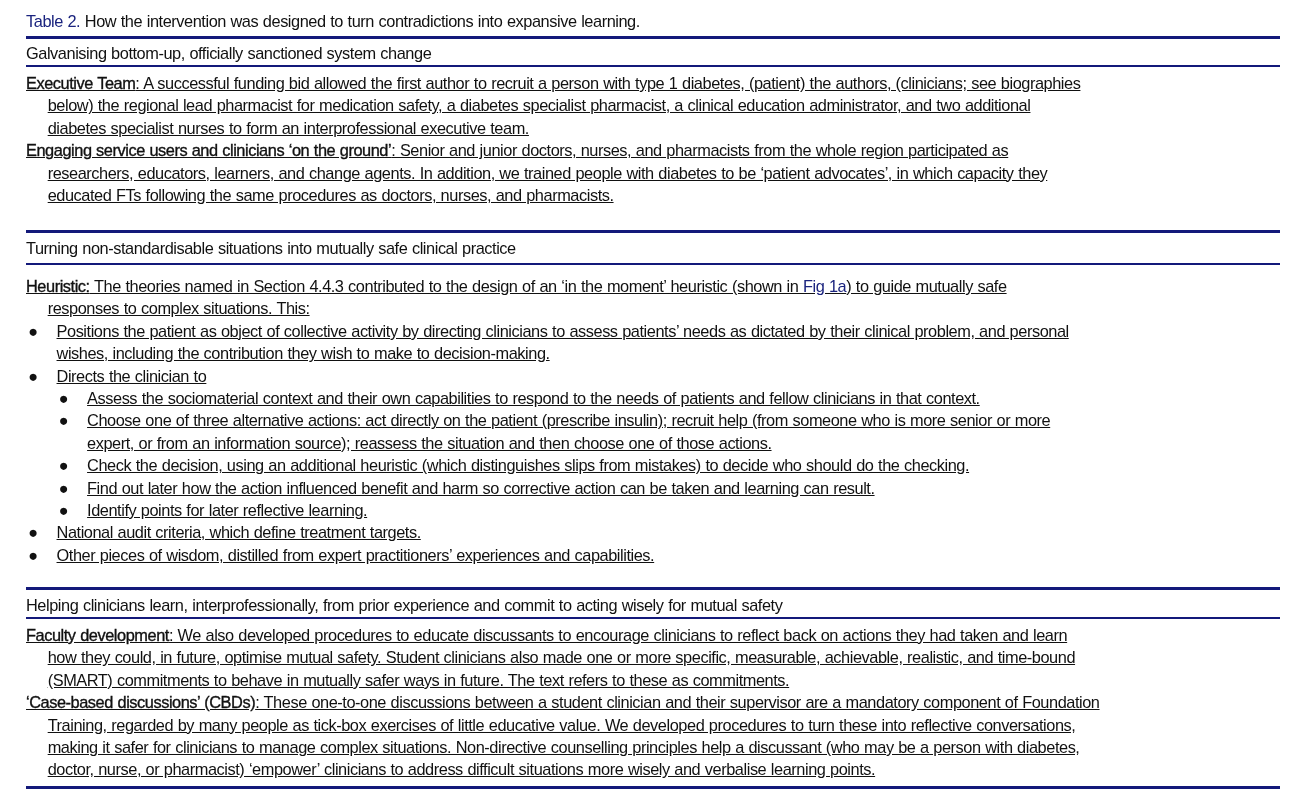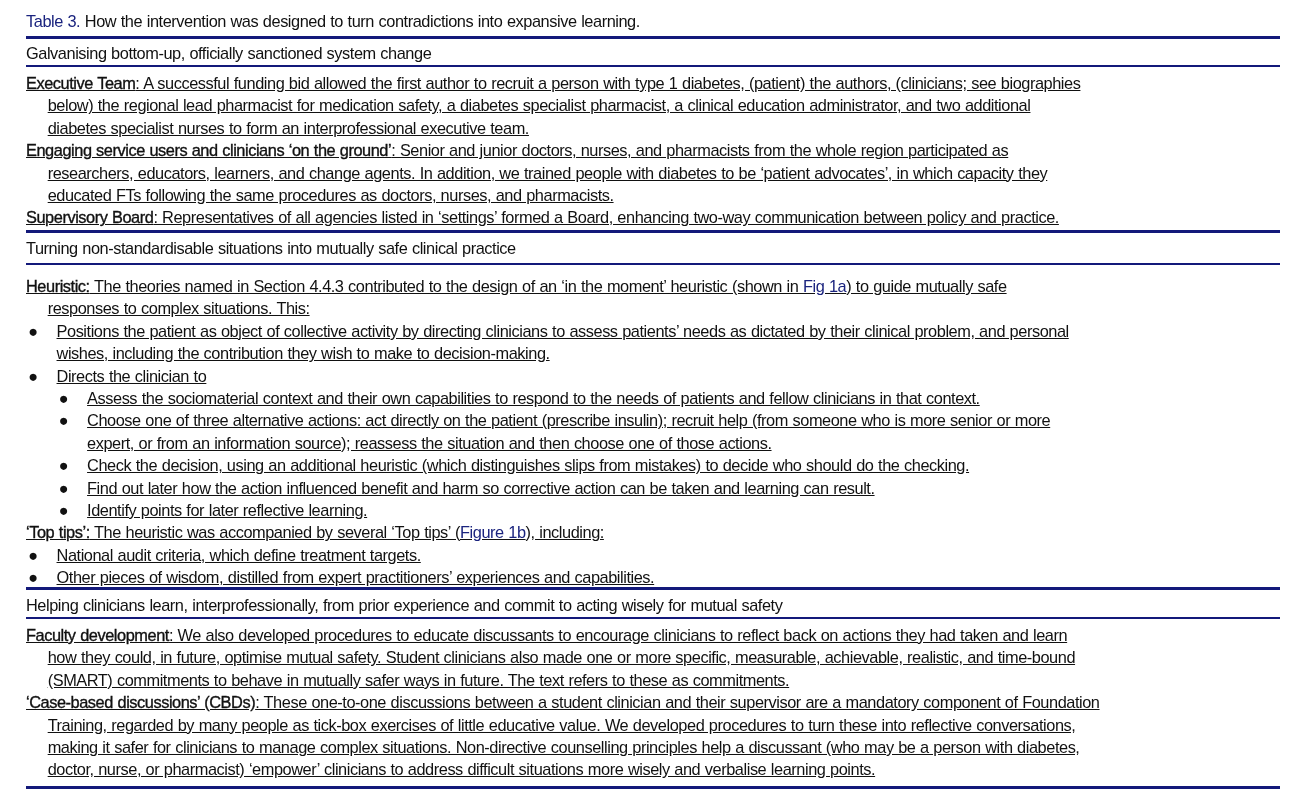--- a/index.html
+++ b/index.html
@@ -25,40 +25,37 @@
   .bullet.l2 { padding-left: 62px; }
   .bullet .dot { position: absolute; left: 2px; top: 0; }
   .bullet.l2 .dot { left: 33px; }
 </style>
 </head>
 <body>
 
 <div class="page">
 
   <div class="caption line">
-    <span class="caption-label">Table 3.</span><span> How the intervention was designed to turn contradictions into expansive learning.</span>
+    <span class="caption-label">Table 2.</span><span> How the intervention was designed to turn contradictions into expansive learning.</span>
   </div>
   <div class="rule r-thick" style="top:36px"></div>
 
   <div class="section-head line" style="top:43px">Galvanising bottom-up, officially sanctioned system change</div>
   <div class="rule r-mid" style="top:65px"></div>
 
   <div class="block" style="top:73px">
     <div class="entry">
       <div class="line"><span class="bold">Executive Team</span><span>: A successful funding bid allowed the first author to recruit a person with type 1 diabetes, (patient) the authors, (clinicians; see biographies</span></div>
       <div class="line cont">below) the regional lead pharmacist for medication safety, a diabetes specialist pharmacist, a clinical education administrator, and two additional</div>
       <div class="line cont">diabetes specialist nurses to form an interprofessional executive team.</div>
     </div>
     <div class="entry">
       <div class="line"><span class="bold">Engaging service users and clinicians ‘on the ground’</span><span>: Senior and junior doctors, nurses, and pharmacists from the whole region participated as</span></div>
       <div class="line cont">researchers, educators, learners, and change agents. In addition, we trained people with diabetes to be ‘patient advocates’, in which capacity they</div>
       <div class="line cont">educated FTs following the same procedures as doctors, nurses, and pharmacists.</div>
-    </div>
-    <div class="entry">
-      <div class="line"><span class="bold">Supervisory Board</span><span>: Representatives of all agencies listed in ‘settings’ formed a Board, enhancing two-way communication between policy and practice.</span></div>
     </div>
   </div>
   <div class="rule r-thick" style="top:230px"></div>
 
   <div class="section-head line" style="top:238px">Turning non-standardisable situations into mutually safe clinical practice</div>
   <div class="rule r-mid" style="top:263px"></div>
 
   <div class="block" style="top:276px">
     <div class="entry">
       <div class="line"><span class="bold">Heuristic:</span><span> The theories named in Section 4.4.3 contributed to the design of an ‘in the moment’ heuristic (shown in </span><span class="link">Fig 1a</span><span>) to guide mutually safe</span></div>
@@ -91,23 +88,20 @@
     </div>
     <div class="bullet l2 line">
       <span class="dot">●</span>
       <div>Find out later how the action influenced benefit and harm so corrective action can be taken and learning can result.</div>
     </div>
     <div class="bullet l2 line">
       <span class="dot">●</span>
       <div>Identify points for later reflective learning.</div>
     </div>
 
-    <div class="entry">
-      <div class="line"><span class="bold">‘Top tips’:</span><span> The heuristic was accompanied by several ‘Top tips’ (</span><span class="link">Figure 1b</span><span>), including:</span></div>
-    </div>
     <div class="bullet line">
       <span class="dot">●</span>
       <div>National audit criteria, which define treatment targets.</div>
     </div>
     <div class="bullet line">
       <span class="dot">●</span>
       <div>Other pieces of wisdom, distilled from expert practitioners’ experiences and capabilities.</div>
     </div>
   </div>
   <div class="rule r-thick" style="top:587px"></div>

